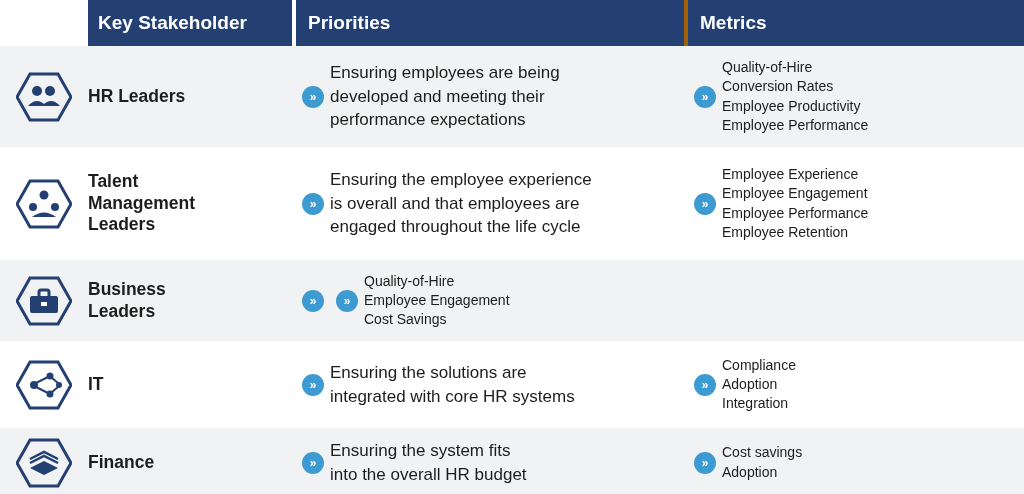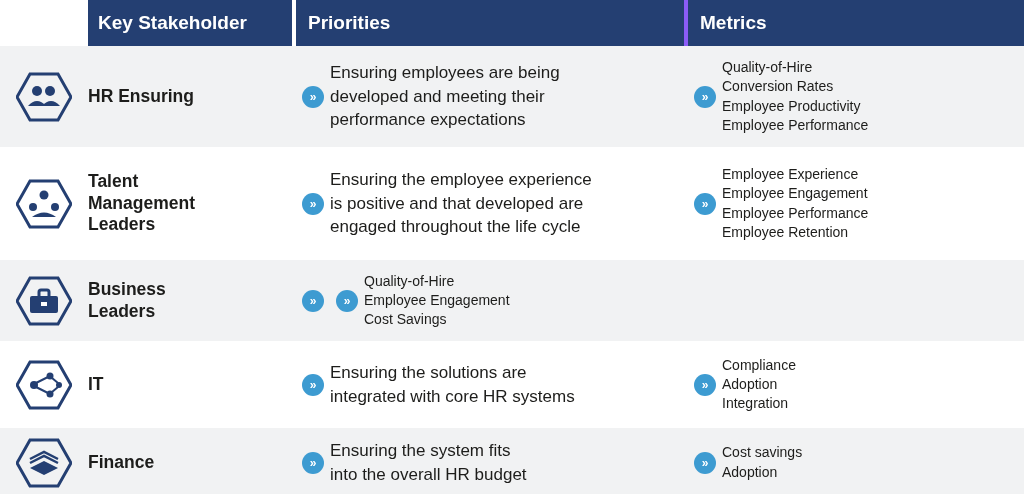--- a/index.html
+++ b/index.html
@@ -41,21 +41,21 @@
     flex: 0 0 88px;
   }
   .hdr-stake {
     flex: 0 0 208px;
     padding-left: 10px;
     border-right: 4px solid #ffffff;
   }
   .hdr-prio {
     flex: 0 0 392px;
     padding-left: 12px;
-    border-right: 4px solid #8b5cf6;
+    border-right: 4px solid #a16207;
   }
   .hdr-metrics {
     flex: 1 1 auto;
     padding-left: 12px;
   }
   
   .row {
     display: flex;
     align-items: stretch;
     border-bottom: 3px solid #ffffff;
@@ -142,21 +142,21 @@
       <span class="hex-wrap">
         <svg width="56" height="50" viewBox="0 0 56 50">
           <polygon points="14,2 42,2 55,25 42,48 14,48 1,25" fill="none" stroke="#243f72" stroke-width="3"></polygon>
           <circle cx="21" cy="19" r="5" fill="#243f72"></circle>
           <circle cx="34" cy="19" r="5" fill="#243f72"></circle>
           <path d="M12 34 q9 -10 18 0 z" fill="#243f72"></path>
           <path d="M26 34 q9 -10 18 0 z" fill="#243f72"></path>
         </svg>
       </span>
     </div>
-    <div class="cell-name multiline">HR Ensuring</div>
+    <div class="cell-name multiline">HR Leaders</div>
     <div class="cell-arrow">
       <span class="chev">»</span>
     </div>
     <div class="cell-prio multiline">Ensuring employees are being
 developed and meeting their
 performance expectations</div>
     <div class="cell-arrow">
       <span class="chev">»</span>
     </div>
     <div class="cell-metrics multiline">Quality-of-Hire
@@ -177,21 +177,21 @@
         </svg>
       </span>
     </div>
     <div class="cell-name multiline">Talent
 Management
 Leaders</div>
     <div class="cell-arrow">
       <span class="chev">»</span>
     </div>
     <div class="cell-prio multiline">Ensuring the employee experience
-is positive and that developed are
+is overall and that employees are
 engaged throughout the life cycle</div>
     <div class="cell-arrow">
       <span class="chev">»</span>
     </div>
     <div class="cell-metrics multiline">Employee Experience
 Employee Engagement
 Employee Performance
 Employee Retention</div>
   </div>
 

